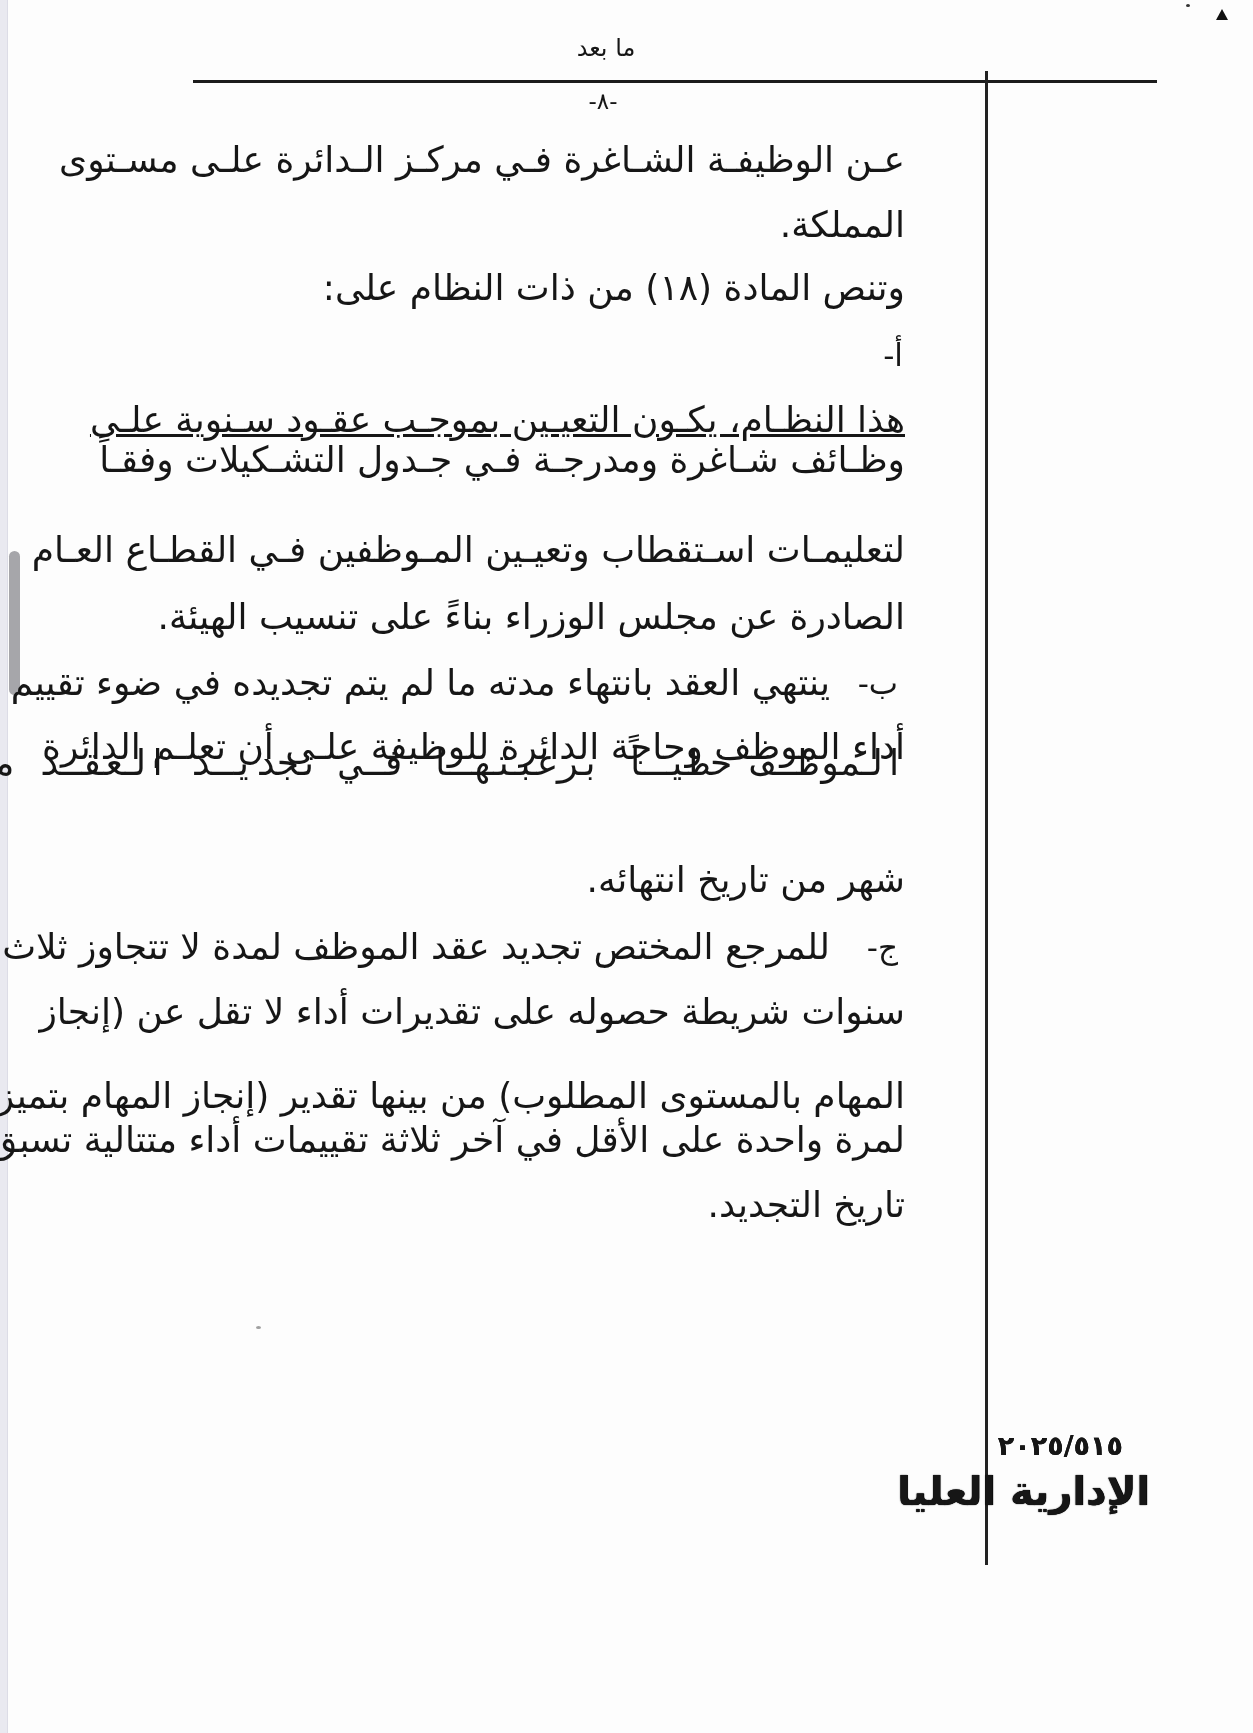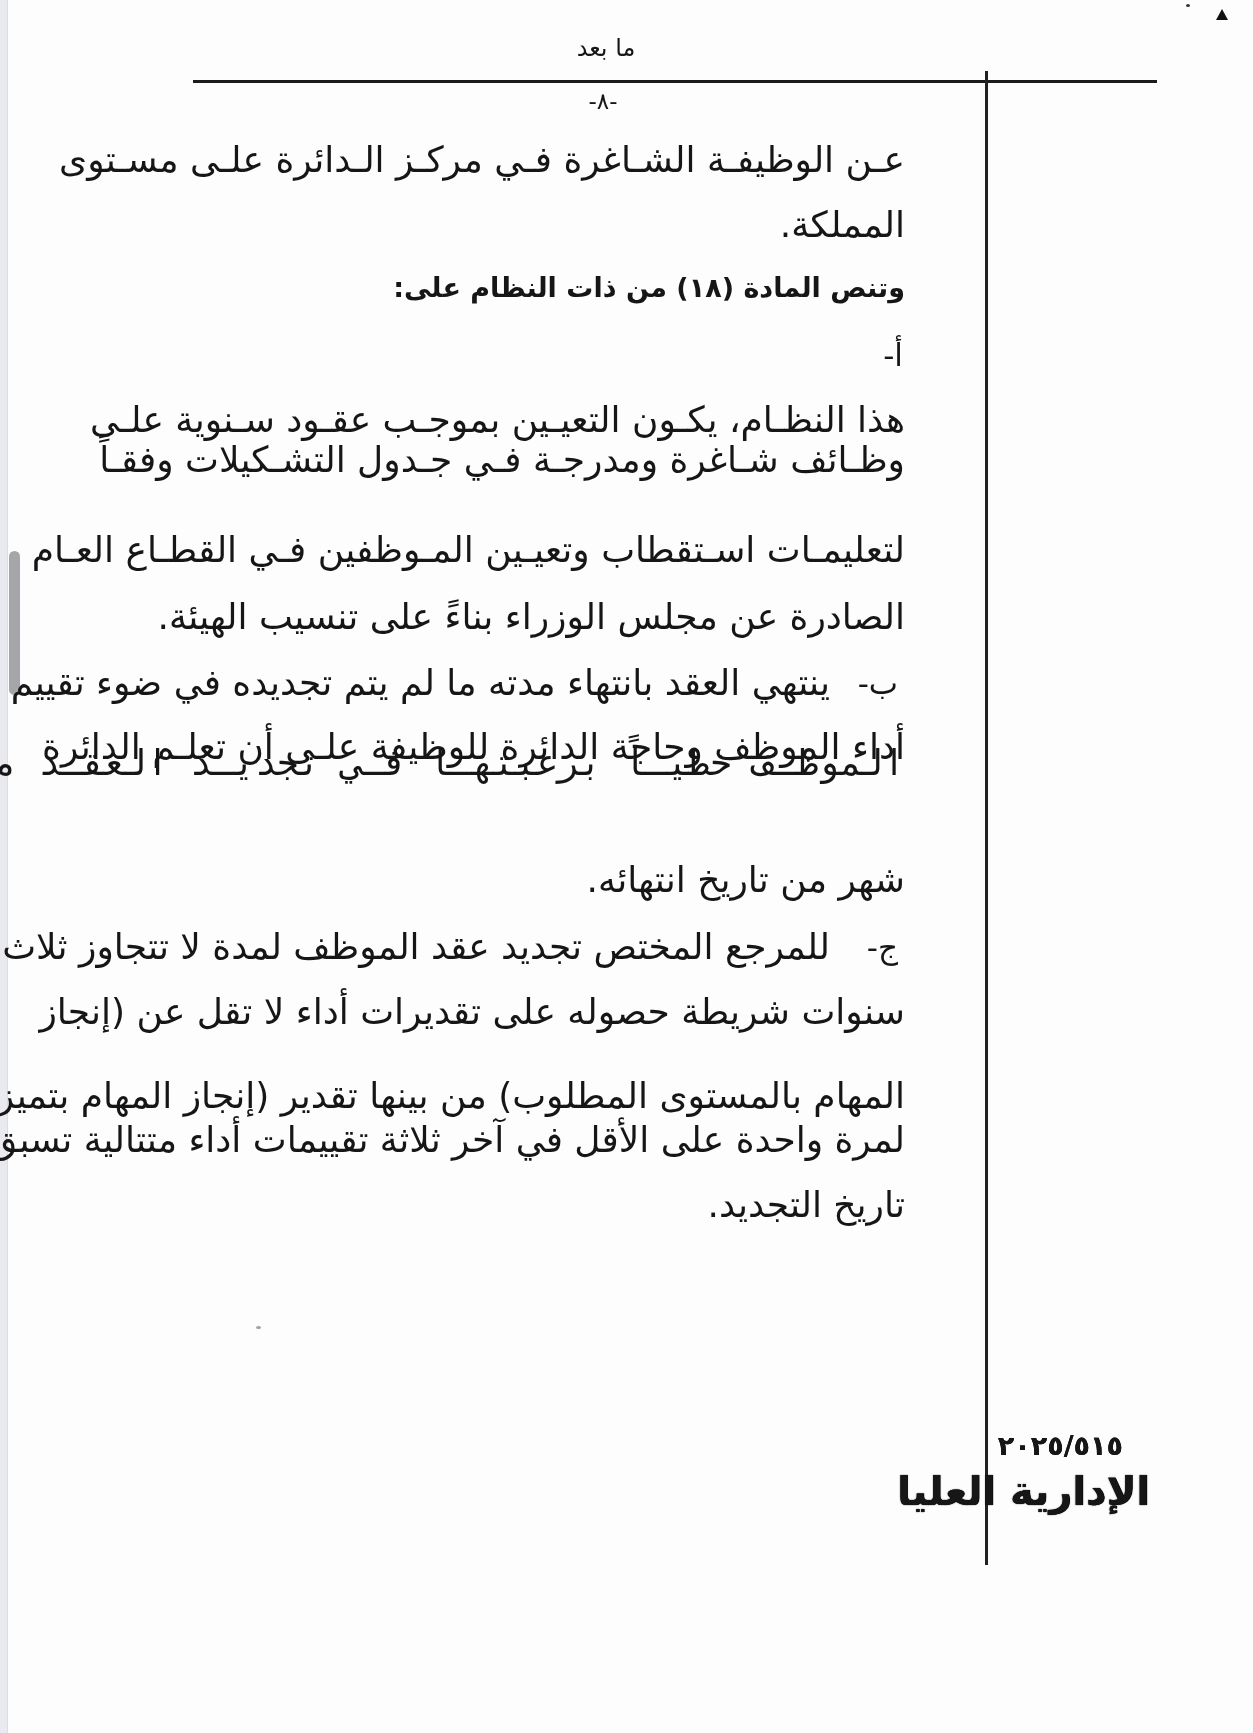--- a/index.html
+++ b/index.html
@@ -45,21 +45,21 @@
     background:#222;
   }
   .line{
     position:absolute;right:348px;height:52px;line-height:52px;
     font-size:36px;color:var(--ink);white-space:nowrap;text-align:right;
   }
   .j{
     text-align:justify;
     text-align-last:justify;
   }
-  .heading{font-weight:bold;font-size:27px;}
+  .heading{font-weight:normal;font-size:36px;}
   .marker{
     position:absolute;height:52px;line-height:52px;
     font-size:31px;white-space:nowrap;
   }
   .indent{right:423px;}
   .margin-note{
     position:absolute;font-weight:bold;white-space:nowrap;direction:rtl;
   }
   .case-number{
     top:1430px;right:130px;font-size:27px;letter-spacing:1px;
@@ -99,21 +99,21 @@
   <div class="top-rule"></div>
   <div class="page-number">-٨-</div>
   <div class="vertical-rule"></div>
 
   <div class="line j" style="top:134px;width:757px;">عـن الوظيفـة الشـاغرة فـي مركـز الـدائرة علـى مسـتوى</div>
   <div class="line" style="top:199px;">المملكة.</div>
 
   <div class="line heading" style="top:262px;">وتنص المادة (١٨) من ذات النظام على:</div>
 
   <div class="marker" style="top:329px;right:350px;">أ-</div>
-  <div class="line j" style="top:394px;width:760px;">هذا النظـام، يكـون التعيـين بموجـب عقـود سـنوية علـى</div>
+  <div class="line j" style="top:394px;width:760px;text-decoration:underline;">هذا النظـام، يكـون التعيـين بموجـب عقـود سـنوية علـى</div>
   <div class="line j" style="top:434px;width:765px;">وظـائف شـاغرة ومدرجـة فـي جـدول التشـكيلات وفقـاً</div>
   <div class="line j" style="top:524px;width:765px;">لتعليمـات اسـتقطاب وتعيـين المـوظفين فـي القطـاع العـام</div>
   <div class="line" style="top:591px;">الصادرة عن مجلس الوزراء بناءً على تنسيب الهيئة.</div>
 
   <div class="marker" style="top:657px;right:355px;">ب-</div>
   <div class="line j indent" style="top:657px;width:705px;">ينتهي العقد بانتهاء مدته ما لم يتم تجديده في ضوء تقييم</div>
   <div class="line j" style="top:721px;width:767px;">أداء الموظف وحاجة الدائرة للوظيفة علـى أن تعلـم الدائرة</div>
   <div class="line j" style="top:740px;width:765px;font-family:Liberation Mono, monospace;">الموظـف خطيـاً برغبتهـا فـي تجديـد العقـد مـن عدمـه قبـل</div>
   <div class="line" style="top:854px;">شهر من تاريخ انتهائه.</div>
 

